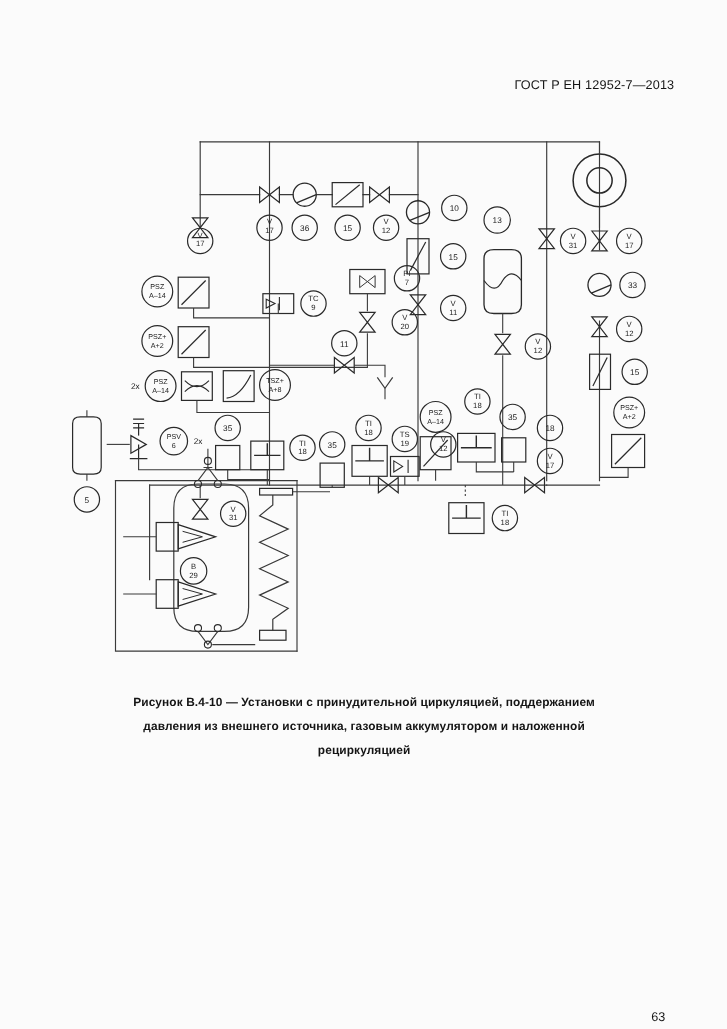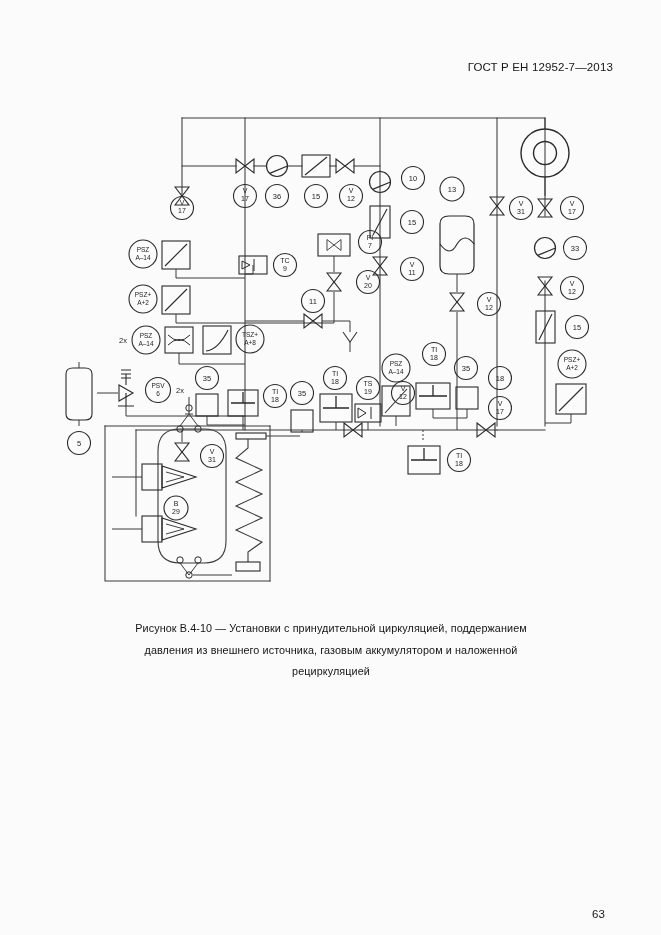--- a/index.html
+++ b/index.html
@@ -4,21 +4,21 @@
 <style>
   html,body{margin:0;padding:0;}
   body{
     width:661px;height:935px;
     background:#fbfbfb;
     font-family:"Liberation Sans", sans-serif;
     color:#1b1b1b;
     position:relative;
     overflow:hidden;
   }
-  .page{position:absolute;inset:0;}
+  .page{position:absolute;inset:0;margin-top:11px;}
 
   
   .doc-header{
     position:absolute;
     top:61px; right:48px;
     font-size:11.5px;
     letter-spacing:.15px;
     white-space:nowrap;
     color:#161616;
   }
@@ -34,20 +34,21 @@
   
   .caption{
     position:absolute;
     left:112px; top:618px;
     width:438px;
     text-align:center;
     font-size:10.8px;
     line-height:21.5px;
     color:#141414;
     letter-spacing:.1px;
+    font-weight:bold;
   }
 
   
   .page-number{
     position:absolute;
     left:592px; top:908px;
     font-size:11.5px;
     color:#161616;
   }
 

